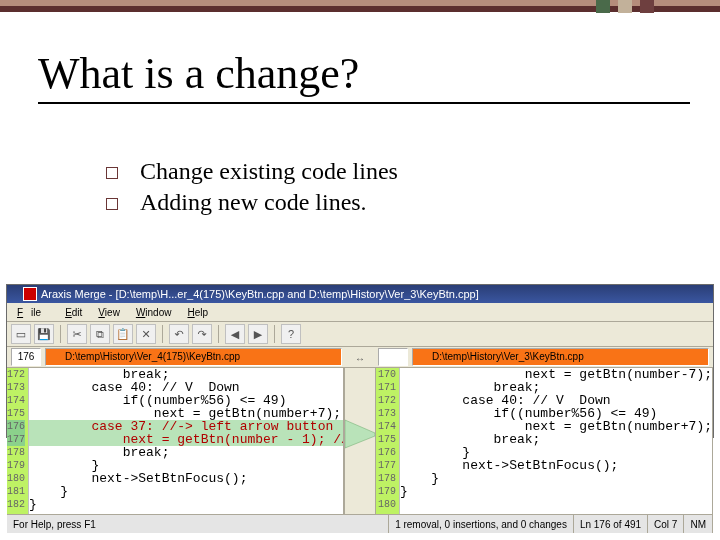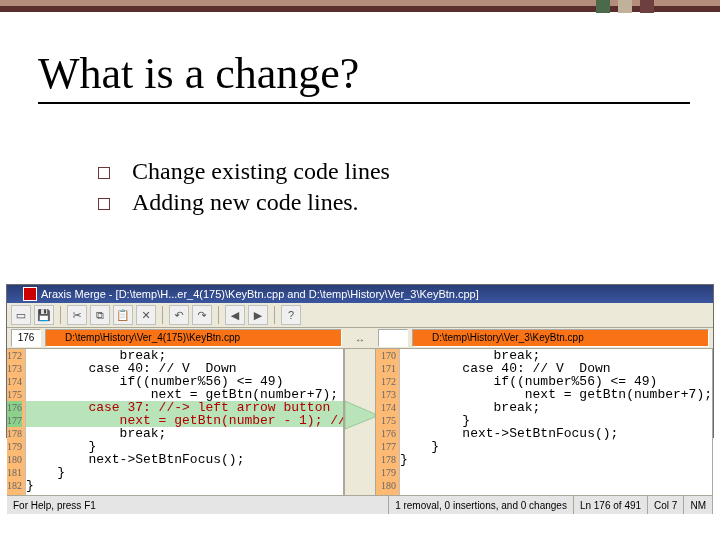--- a/index.html
+++ b/index.html
@@ -6,39 +6,39 @@
   .slide{position:relative;width:720px;height:452px}
   .topstripe{position:absolute;left:0;right:0;top:0;height:12px;background:#5b2e2e}
   .topstripe .light{position:absolute;left:0;right:0;top:0;height:6px;background:#b58d7c}
   .topstripe .sq{position:absolute;width:14px;height:14px;top:-1px}
   .topstripe .sq1{right:110px;background:#4a6a4a}
   .topstripe .sq2{right:88px;background:#c2b19a}
   .topstripe .sq3{right:66px;background:#6e3f3f}
   .title{position:absolute;left:38px;top:48px;font-size:44px}
   .title-rule{position:absolute;left:38px;right:30px;top:102px;border-top:2px solid #000}
   .bullets{position:absolute;left:50px;top:130px;font-size:24px}
-  .bullets li{list-style:none;margin:4px 8px}
+  .bullets li{list-style:none;margin:4px 16px}
   .bullets li::before{content:"";display:inline-block;width:10px;height:10px;border:1.5px solid #6a3636;margin-right:22px;vertical-align:middle}
   
   .app{position:absolute;left:6px;right:6px;top:284px;bottom:14px;border:1px solid #6b6b6b;background:#d4d0c8;font-family:Tahoma,Verdana,sans-serif;font-size:10px;color:#000}
   .titlebar{height:18px;background:linear-gradient(#2a3e76,#3a56a0);color:#fff;display:flex;align-items:center;padding:0 16px;font-size:11px}
   .titlebar .icon{width:12px;height:12px;background:#c00;border:1px solid #fff;margin-right:4px}
   .menubar{height:18px;background:#ece9d8;border-bottom:1px solid #aca899;display:flex;align-items:center;padding:0 2px}
   .menubar span{padding:2px 8px}
   .menubar span u{text-decoration:underline}
   .toolbar{height:24px;background:#ece9d8;border-bottom:1px solid #aca899;display:flex;align-items:center;padding:0 4px;gap:3px}
   .tbtn{width:18px;height:18px;border:1px solid #c0c0c0;background:#f0f0f0;display:flex;align-items:center;justify-content:center;font-size:11px;color:#555}
   .tsep{width:1px;height:18px;background:#aca899;margin:0 3px}
   .pathbar{height:20px;background:#ece9d8;border-bottom:1px solid #aca899;display:flex;align-items:center;gap:4px;padding:0 4px}
   .lnbox{width:28px;height:16px;border:1px inset #fff;background:#fff;text-align:center;line-height:15px}
   .pathbox{flex:1;height:16px;border:1px inset #fff;background:#f97316;line-height:15px;padding:0 19px;overflow:hidden;white-space:nowrap}
   .midgap{width:28px;display:flex;align-items:center;justify-content:center;height:16px;color:#555}
   .panes{display:flex;height:146px;background:#fff}
   .pane{flex:1;display:flex;border-right:1px solid #aca899;overflow:hidden}
-  .gutter{width:28px;background:#fdba74;border-right:1px solid #c0c0c0;font-family:Liberation Serif, serif;font-size:10px;color:#666;text-align:right;padding-right:3px;line-height:13px}
+  .gutter{width:28px;background:#bef264;border-right:1px solid #c0c0c0;font-family:Liberation Mono, monospace;font-size:10px;color:#666;text-align:right;padding-right:3px;line-height:13px}
   .code{flex:1;font-family:"Courier New",monospace;font-size:13px;line-height:13px;white-space:pre;color:#000}
   .center{width:30px;background:#ece9d8;border-left:1px solid #aca899;border-right:1px solid #aca899;position:relative}
   .ins{background:#b9e3b9}
   .insg{background:#8bd18b}
   .insr{color:#b00000}
   .statusbar{height:18px;background:#e5e5e5;border-top:1px solid #aca899;display:flex;align-items:center;font-size:10px}
   .statusbar .cell{border-right:1px solid #aca899;padding:0 6px;height:100%;display:flex;align-items:center}
   .slink{position:relative}
   .slink svg{position:absolute;left:0;top:30px;width:30px;height:60px}
 </style>
@@ -56,20 +56,27 @@
   <div class="title-rule"></div>
   <ul class="bullets">
     <li>Change existing code lines</li>
     <li>Adding new code lines.</li>
   </ul>
 
   <div class="app">
     <div class="titlebar">
       <div class="icon"></div>
       <span>Araxis Merge - [D:\temp\H...er_4(175)\KeyBtn.cpp and D:\temp\History\Ver_3\KeyBtn.cpp]</span>
+    </div>
+    <div class="menubar">
+      <span><u>F</u><span>ile</span></span>
+      <span><u>E</u>dit</span>
+      <span><u>V</u>iew</span>
+      <span><u>W</u>indow</span>
+      <span><u>H</u>elp</span>
     </div>
     <div class="toolbar">
       <div class="tbtn">▭</div>
       <div class="tbtn">💾</div>
       <div class="tsep"></div>
       <div class="tbtn">✂</div>
       <div class="tbtn">⧉</div>
       <div class="tbtn">📋</div>
       <div class="tbtn">✕</div>
       <div class="tsep"></div>
@@ -117,21 +124,21 @@
             <div>172</div>
             <div>173</div>
             <div>174</div>
             <div>175</div>
             <div>176</div>
             <div>177</div>
             <div>178</div>
             <div>179</div>
             <div>180</div>
           </div>
-        <div class="code" id="rc"><div>            break;</div><div>        case 40: // V  Down</div><div>            if((number%56) &lt;= 49)</div><div>                next = getBtn(number+7);</div><div>            break;</div><div>        }</div><div>        next-&gt;SetBtnFocus();</div><div>    }</div><div>}</div><div> </div></div>
+        <div class="code" id="rc"><div>                next = getBtn(number-7);</div><div>            break;</div><div>        case 40: // V  Down</div><div>            if((number%56) &lt;= 49)</div><div>                next = getBtn(number+7);</div><div>            break;</div><div>        }</div><div>        next-&gt;SetBtnFocus();</div><div>    }</div><div>}</div><div> </div></div>
       </div>
     </div>
     <div class="statusbar">
       <div class="cell" style="flex:1">For Help, press F1</div>
       <div class="cell">1 removal, 0 insertions, and 0 changes</div>
       <div class="cell">Ln 176 of 491</div>
       <div class="cell">Col 7</div>
       <div class="cell">NM</div>
     </div>
   </div>

